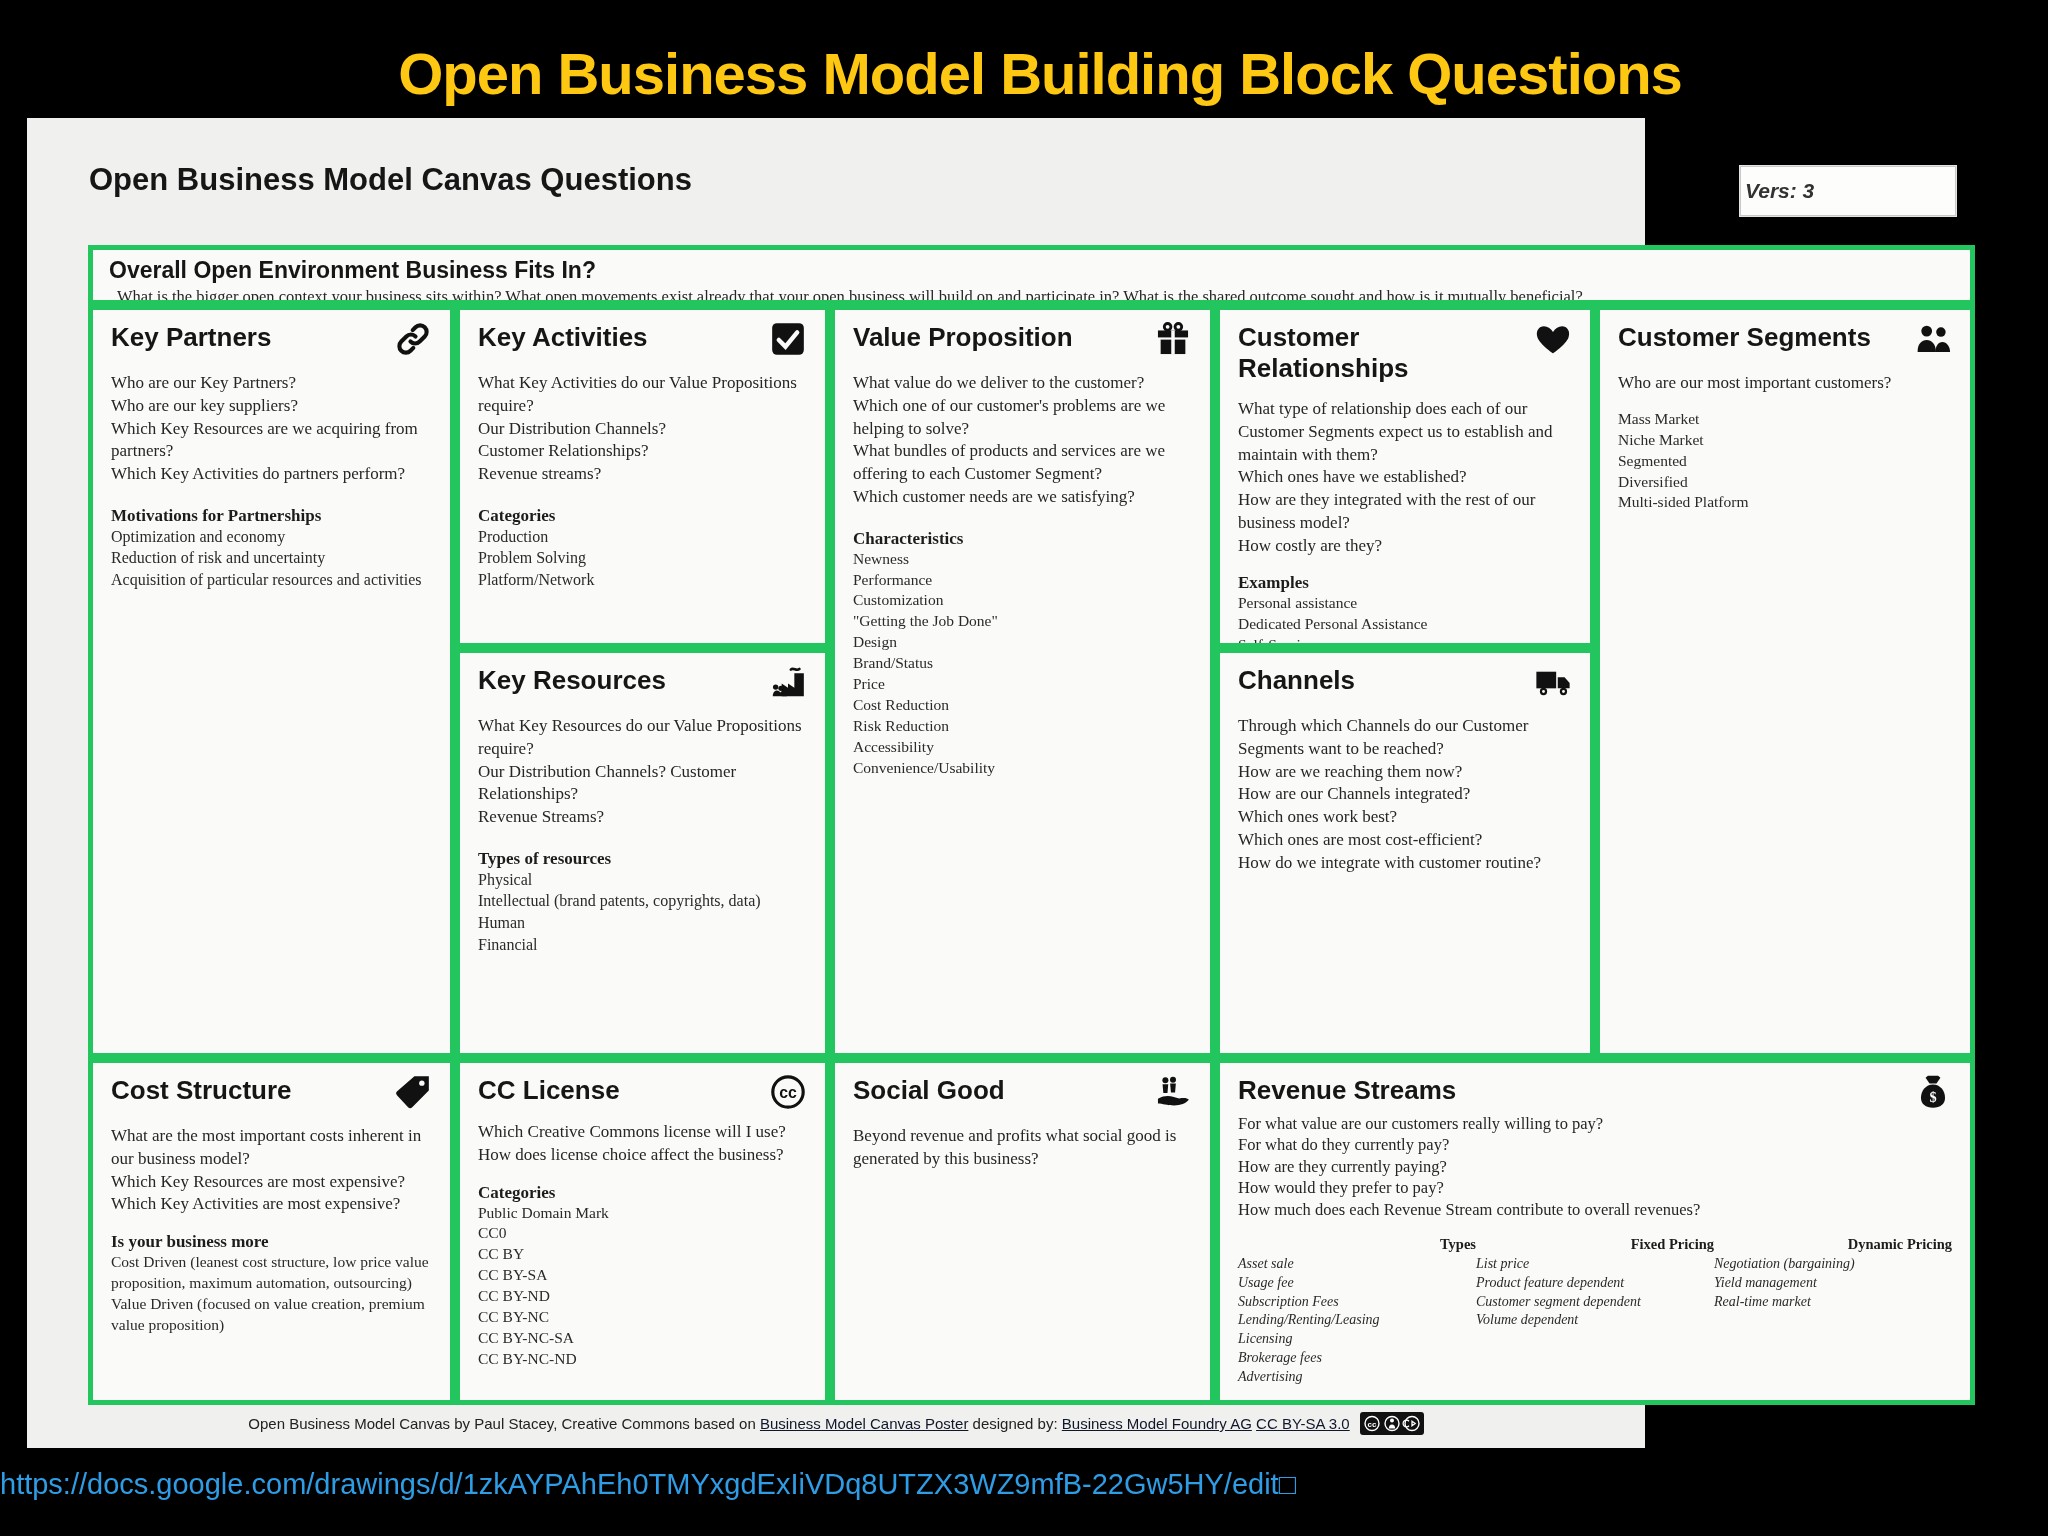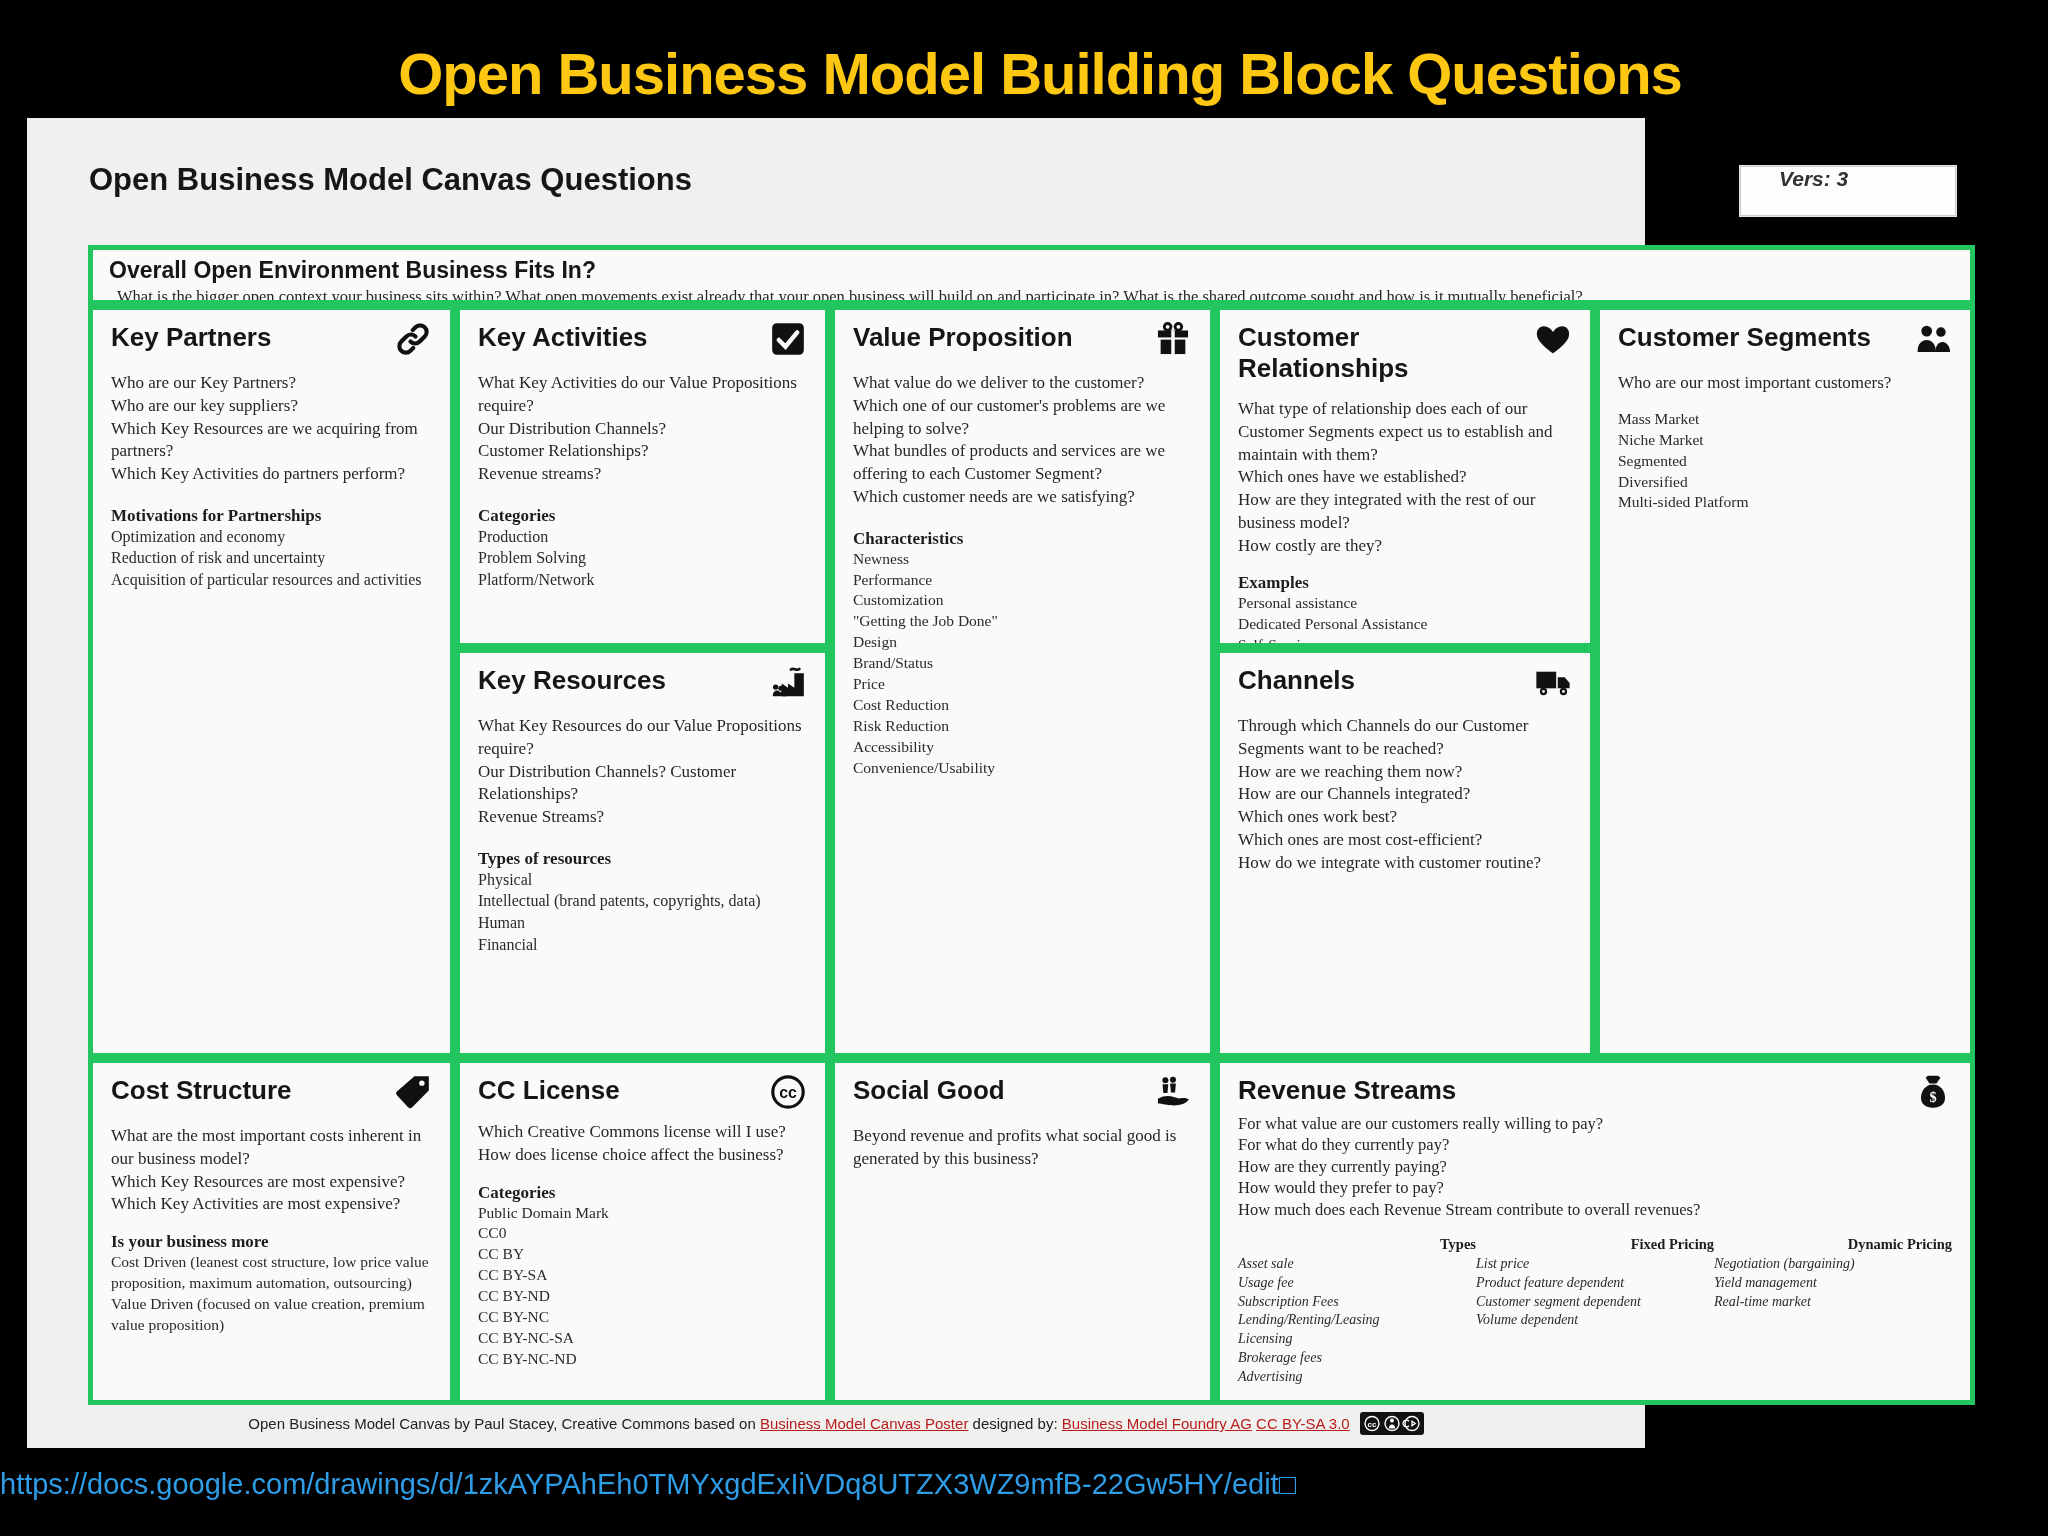--- a/index.html
+++ b/index.html
@@ -2,21 +2,21 @@
 <html><head>
 <meta charset="utf-8">
 <style>
   html,body{margin:0;padding:0;background:#000;width:2048px;height:1536px;overflow:hidden;position:relative;}
   *{box-sizing:border-box;}
   .main-title{position:absolute;top:26px;left:0;width:2048px;text-align:center;
     font:700 58px/1.1 "Liberation Sans",sans-serif;color:#fec712;letter-spacing:-1px;margin:16px;}
   .page{position:absolute;left:27px;top:118px;width:1618px;height:1330px;background:#f0f0ee;}
   .canvas-title{position:absolute;left:62px;top:44px;font:700 31px "Liberation Sans",sans-serif;color:#161616;margin:0;}
   .vers-box{position:absolute;left:1713px;top:48px;width:216px;height:50px;background:#fdfdfc;
-    border:1px solid #c9c9c7;box-shadow:0 0 0 1px #e4e4e2;display:flex;padding-left:38px;
+    border:1px solid #c9c9c7;box-shadow:0 0 0 1px #e4e4e2;display:flex;align-items:center;padding-left:4px;
     font:700 italic 21px "Liberation Sans",sans-serif;color:#333;}
   .grid{position:absolute;left:61px;top:127px;width:1887px;height:1160px;}
   .section{position:absolute;background:#fafaf8;border:5px solid #22c55e;padding:12px 18px;overflow:hidden;}
   .sec-head{display:flex;justify-content:space-between;align-items:flex-start;margin-bottom:14px;}
   .sec-head h2{font:700 26px "Liberation Sans",sans-serif;color:#161616;margin:0;}
   .icon{width:38px;height:38px;flex:0 0 auto;margin-top:-2px;}
   .icon svg{width:100%;height:100%;}
   .q{font:17px/1.34 "Liberation Serif",serif;color:#262626;}
   .subhead{font:700 17px "Liberation Serif",serif;color:#1c1c1c;margin-top:20px;}
   .li{font:16px/1.35 "Liberation Serif",serif;color:#2a2a2a;}
@@ -26,21 +26,21 @@
   .overall h2{font:700 23px "Liberation Sans",sans-serif;color:#161616;margin:0;}
   .overall .sub{font:16.5px "Liberation Serif",serif;color:#262626;margin-top:3px;padding-left:8px;}
   .rev-cols{display:flex;margin-top:16px;}
   .rev-col{width:252px;}
   .rev-col .colhead{font:700 14.5px "Liberation Serif",serif;color:#1c1c1c;margin-bottom:2px;text-align:right;}
   .rev-col .li{font:italic 14px/1.34 "Liberation Serif",serif;}
   .rs .q{font-size:16.5px;line-height:1.3;}
   .rs .sec-head{margin-bottom:2px;}
   .attribution{position:absolute;top:1294px;left:0;width:100%;text-align:center;
     font:15px "Liberation Sans",sans-serif;color:#222;}
-  .attribution a{color:#b91c1c;text-decoration:underline;cursor:pointer;}
+  .attribution a{color:#0f172a;text-decoration:underline;cursor:pointer;}
   .cc-badge{display:inline-block;vertical-align:-6px;margin-left:10px;}
   .url-wrap{position:absolute;top:1468px;left:0;width:2048px;text-align:left;}
   .url-wrap a{font:29px "Liberation Sans",sans-serif;color:#2e9de6;text-decoration:none;}
 </style>
 </head>
 <body>
 
 <h1 class="main-title">Open Business Model Building Block Questions</h1>
 
 <div class="page">

